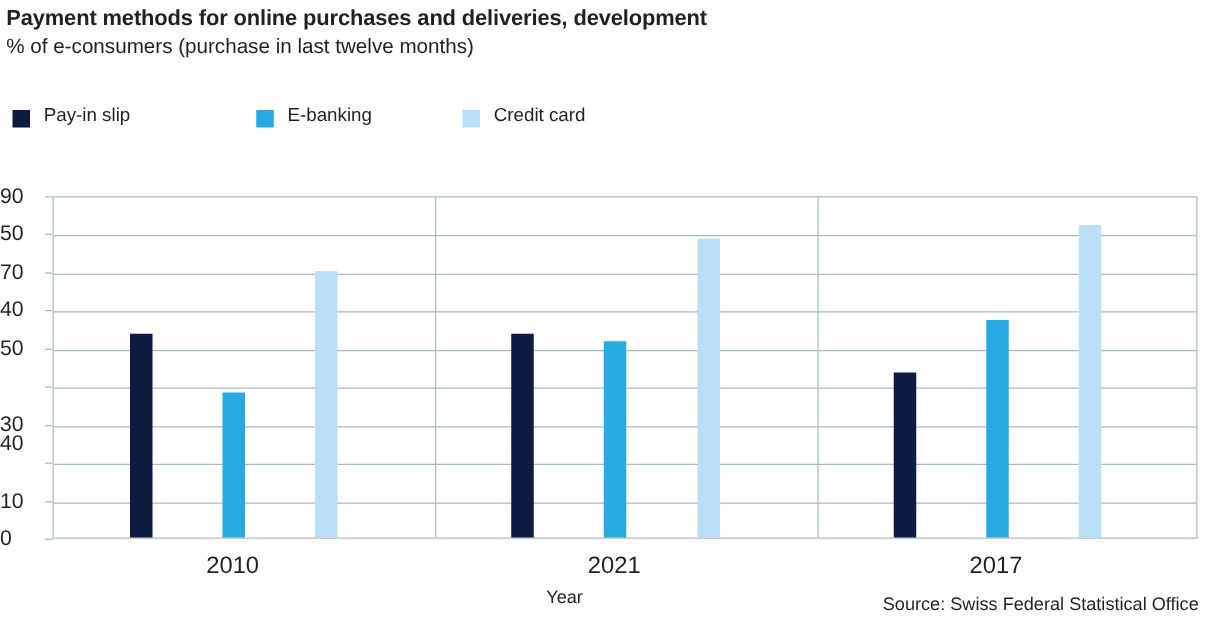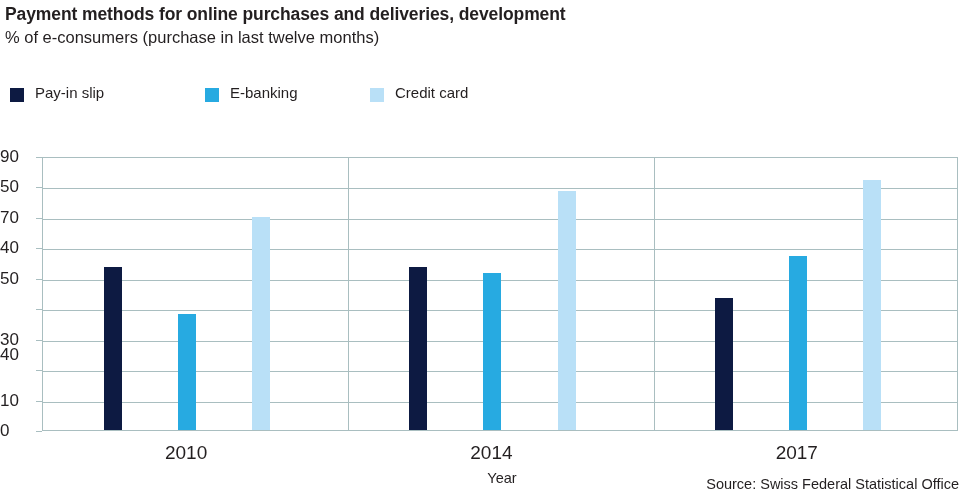--- a/index.html
+++ b/index.html
@@ -207,18 +207,18 @@
       <div class="bar" title="Credit card 2010: 70" style="width: 18px; height: 213.111px; left: 209.313px; background: rgb(185, 224, 247);"></div>
       <div class="bar" title="Pay-in slip 2014: 53.5" style="width: 18px; height: 162.878px; left: 366.255px; background: rgb(13, 26, 66);"></div>
       <div class="bar" title="E-banking 2014: 51.5" style="width: 18px; height: 156.789px; left: 440.451px; background: rgb(39, 170, 225);"></div>
       <div class="bar" title="Credit card 2014: 78.5" style="width: 18px; height: 238.989px; left: 514.647px; background: rgb(185, 224, 247);"></div>
       <div class="bar" title="Pay-in slip 2017: 43.5" style="width: 18px; height: 132.433px; left: 671.588px; background: rgb(13, 26, 66);"></div>
       <div class="bar" title="E-banking 2017: 57" style="width: 18px; height: 173.533px; left: 745.784px; background: rgb(39, 170, 225);"></div>
       <div class="bar" title="Credit card 2017: 82" style="width: 18px; height: 249.644px; left: 819.98px; background: rgb(185, 224, 247);"></div>
     </div>
   <div id="xaxis-labels">
       <div class="xtick-label" style="left: 146.117px; top: 445px; width: 80px;">2010</div>
-      <div class="xtick-label" style="left: 451.451px; top: 445px; width: 80px;">2014</div>
+      <div class="xtick-label" style="left: 451.451px; top: 445px; width: 80px;">2021</div>
       <div class="xtick-label" style="left: 756.784px; top: 445px; width: 80px;">2017</div>
     </div>
-  <div id="xaxis-title" style="text-align: center; left: 462px; width: 80px;">Year</div>
+  <div id="xaxis-title" style="text-align: left; left: 437px; width: 80px;">Year</div>
   <div id="source-note">Source: Swiss Federal Statistical Office</div>
 </div>
 
 </body></html>

